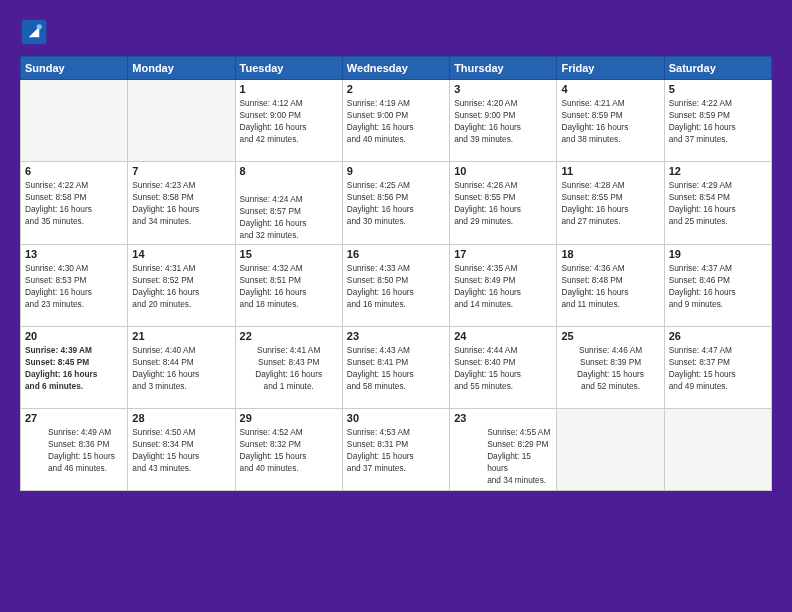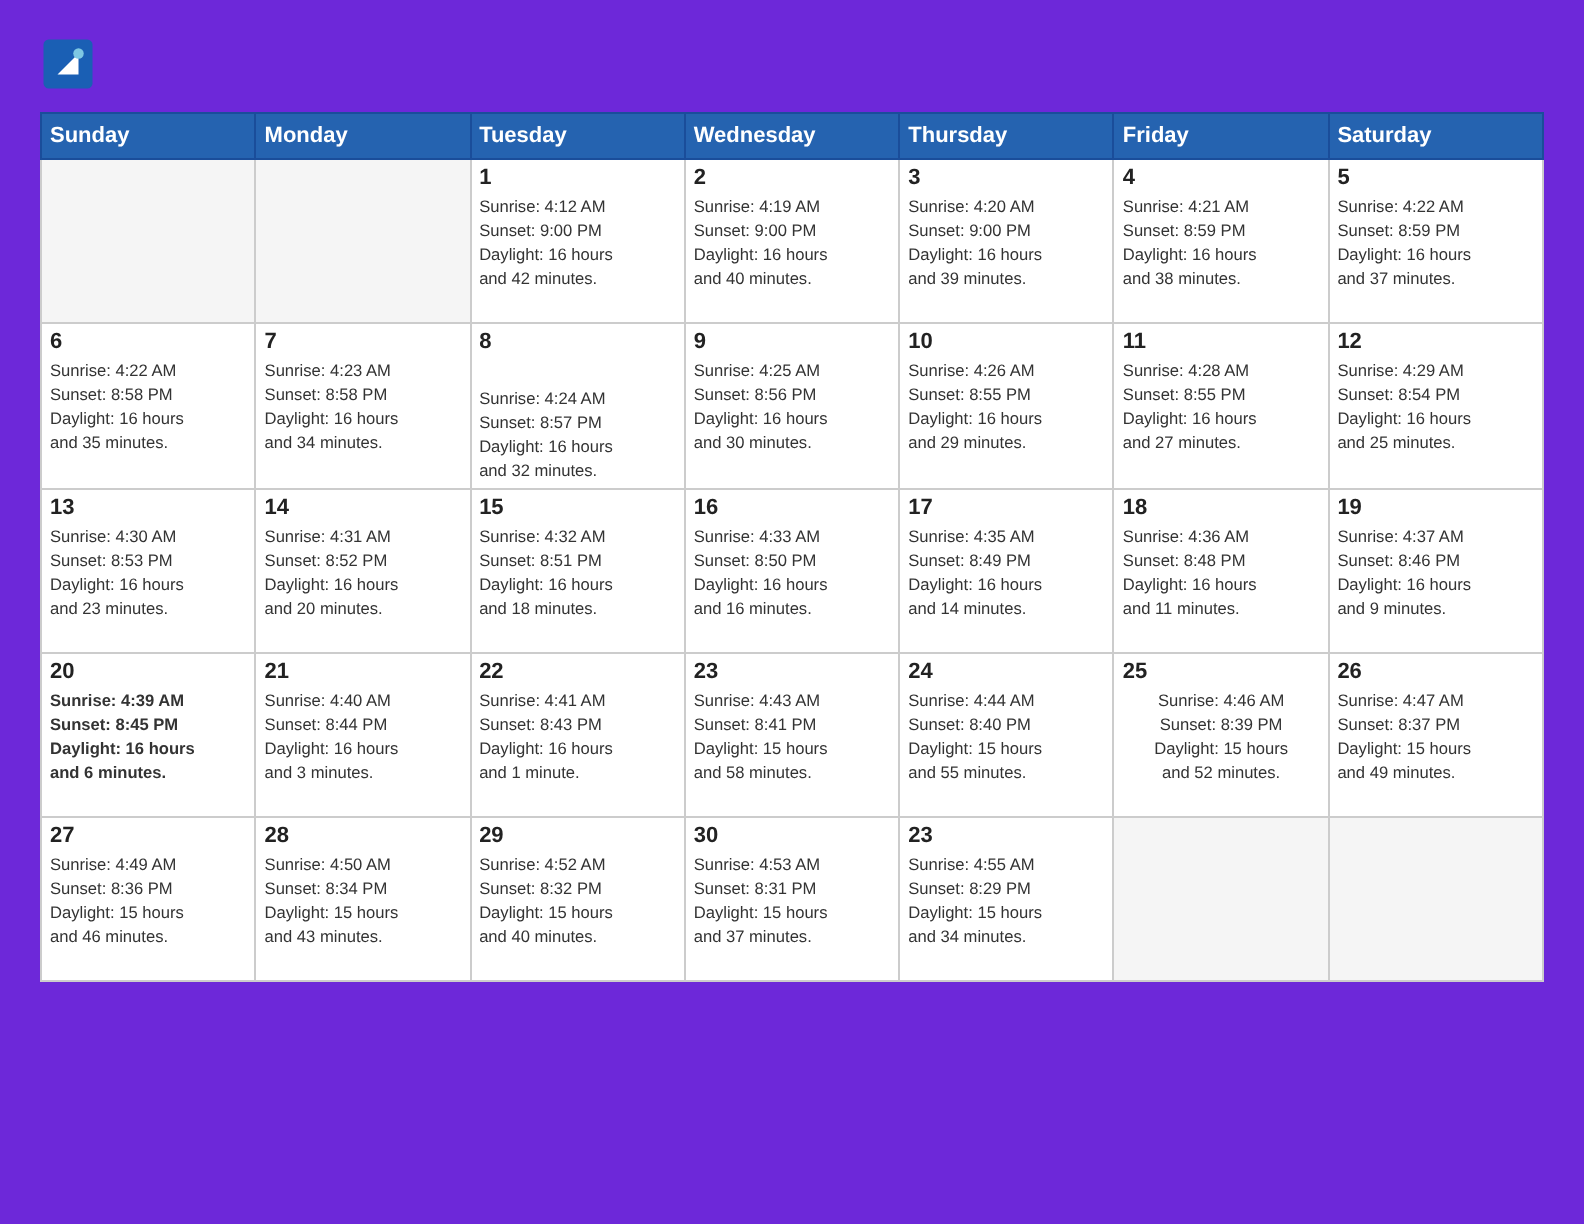--- a/index.html
+++ b/index.html
@@ -7,21 +7,21 @@
       font-family: Arial, sans-serif;
       background: #fff;
       width: 792px;
       height: 612px;
       overflow: hidden;
     }
     .page {
       width: 792px;
       height: 612px;
       padding: 18px 20px 24px 20px;
-      background: #6d28d9;
+      background: #4c1d95;
     }
     .header {
       display: flex;
       justify-content: space-between;
       align-items: flex-start;
       margin-bottom: 10px;
     }
     .logo {
       display: flex;
       align-items: center;
@@ -284,21 +284,21 @@
           </td>
           <td>
             <span class="day-num">21</span>
             <div class="day-info" style="white-space: pre-line;">Sunrise: 4:40 AM
 Sunset: 8:44 PM
 Daylight: 16 hours
 and 3 minutes.</div>
           </td>
           <td>
             <span class="day-num">22</span>
-            <div class="day-info" style="white-space: pre-line;">Sunrise: 4:41 AM
+            <div class="day-info" style="white-space: pre-line; text-align: center;">Sunrise: 4:41 AM
 Sunset: 8:43 PM
 Daylight: 16 hours
 and 1 minute.</div>
           </td>
           <td>
             <span class="day-num">23</span>
             <div class="day-info" style="white-space: pre-line;">Sunrise: 4:43 AM
 Sunset: 8:41 PM
 Daylight: 15 hours
 and 58 minutes.</div>
@@ -321,21 +321,21 @@
             <span class="day-num">26</span>
             <div class="day-info" style="white-space: pre-line;">Sunrise: 4:47 AM
 Sunset: 8:37 PM
 Daylight: 15 hours
 and 49 minutes.</div>
           </td>
         </tr>
         <tr>
           <td>
             <span class="day-num">27</span>
-            <div class="day-info" style="white-space: pre-line;">Sunrise: 4:49 AM
+            <div class="day-info" style="white-space: pre-line; margin-left: 23px;">Sunrise: 4:49 AM
 Sunset: 8:36 PM
 Daylight: 15 hours
 and 46 minutes.</div>
           </td>
           <td>
             <span class="day-num">28</span>
             <div class="day-info" style="white-space: pre-line;">Sunrise: 4:50 AM
 Sunset: 8:34 PM
 Daylight: 15 hours
 and 43 minutes.</div>
@@ -349,21 +349,21 @@
           </td>
           <td>
             <span class="day-num">30</span>
             <div class="day-info" style="white-space: pre-line;">Sunrise: 4:53 AM
 Sunset: 8:31 PM
 Daylight: 15 hours
 and 37 minutes.</div>
           </td>
           <td>
             <span class="day-num">23</span>
-            <div class="day-info" style="white-space: pre-line;">Sunrise: 4:55 AM
+            <div class="day-info" style="white-space: pre-line; margin-left: 33px;">Sunrise: 4:55 AM
 Sunset: 8:29 PM
 Daylight: 15 hours
 and 34 minutes.</div>
           </td>
           <td class="empty"></td>
           <td class="empty"></td>
         </tr>
       </tbody>
   </table>
 </div>

